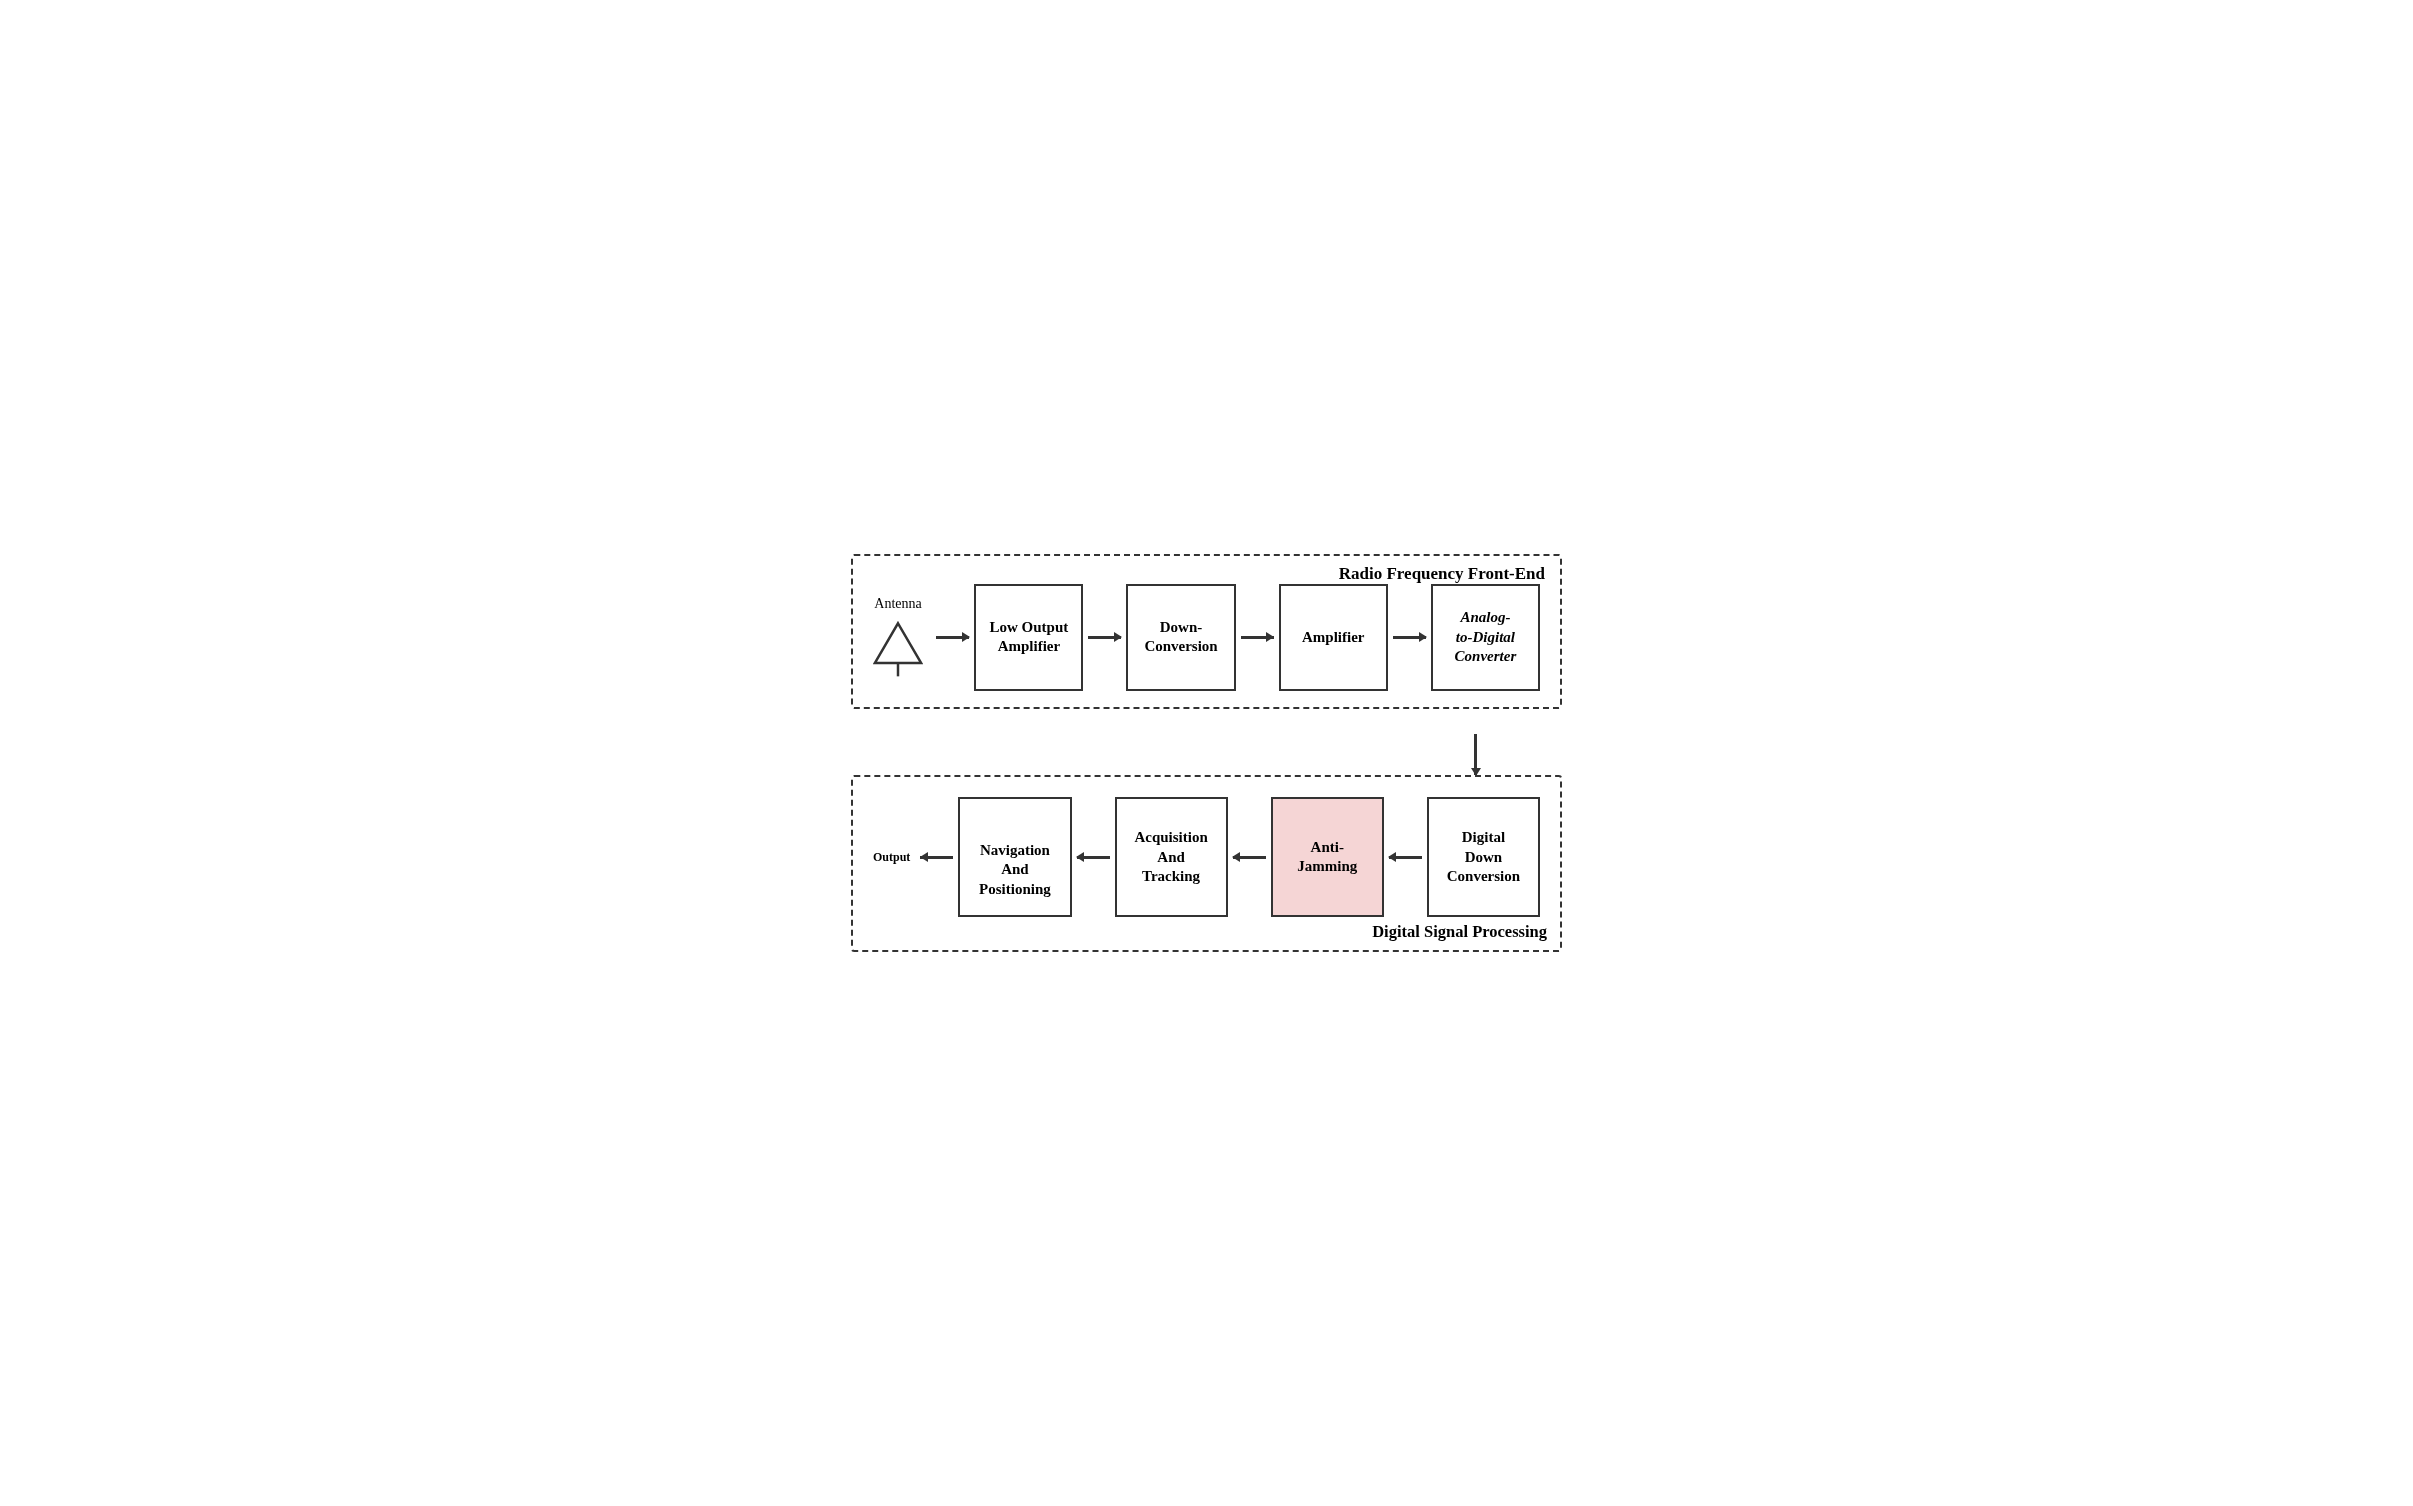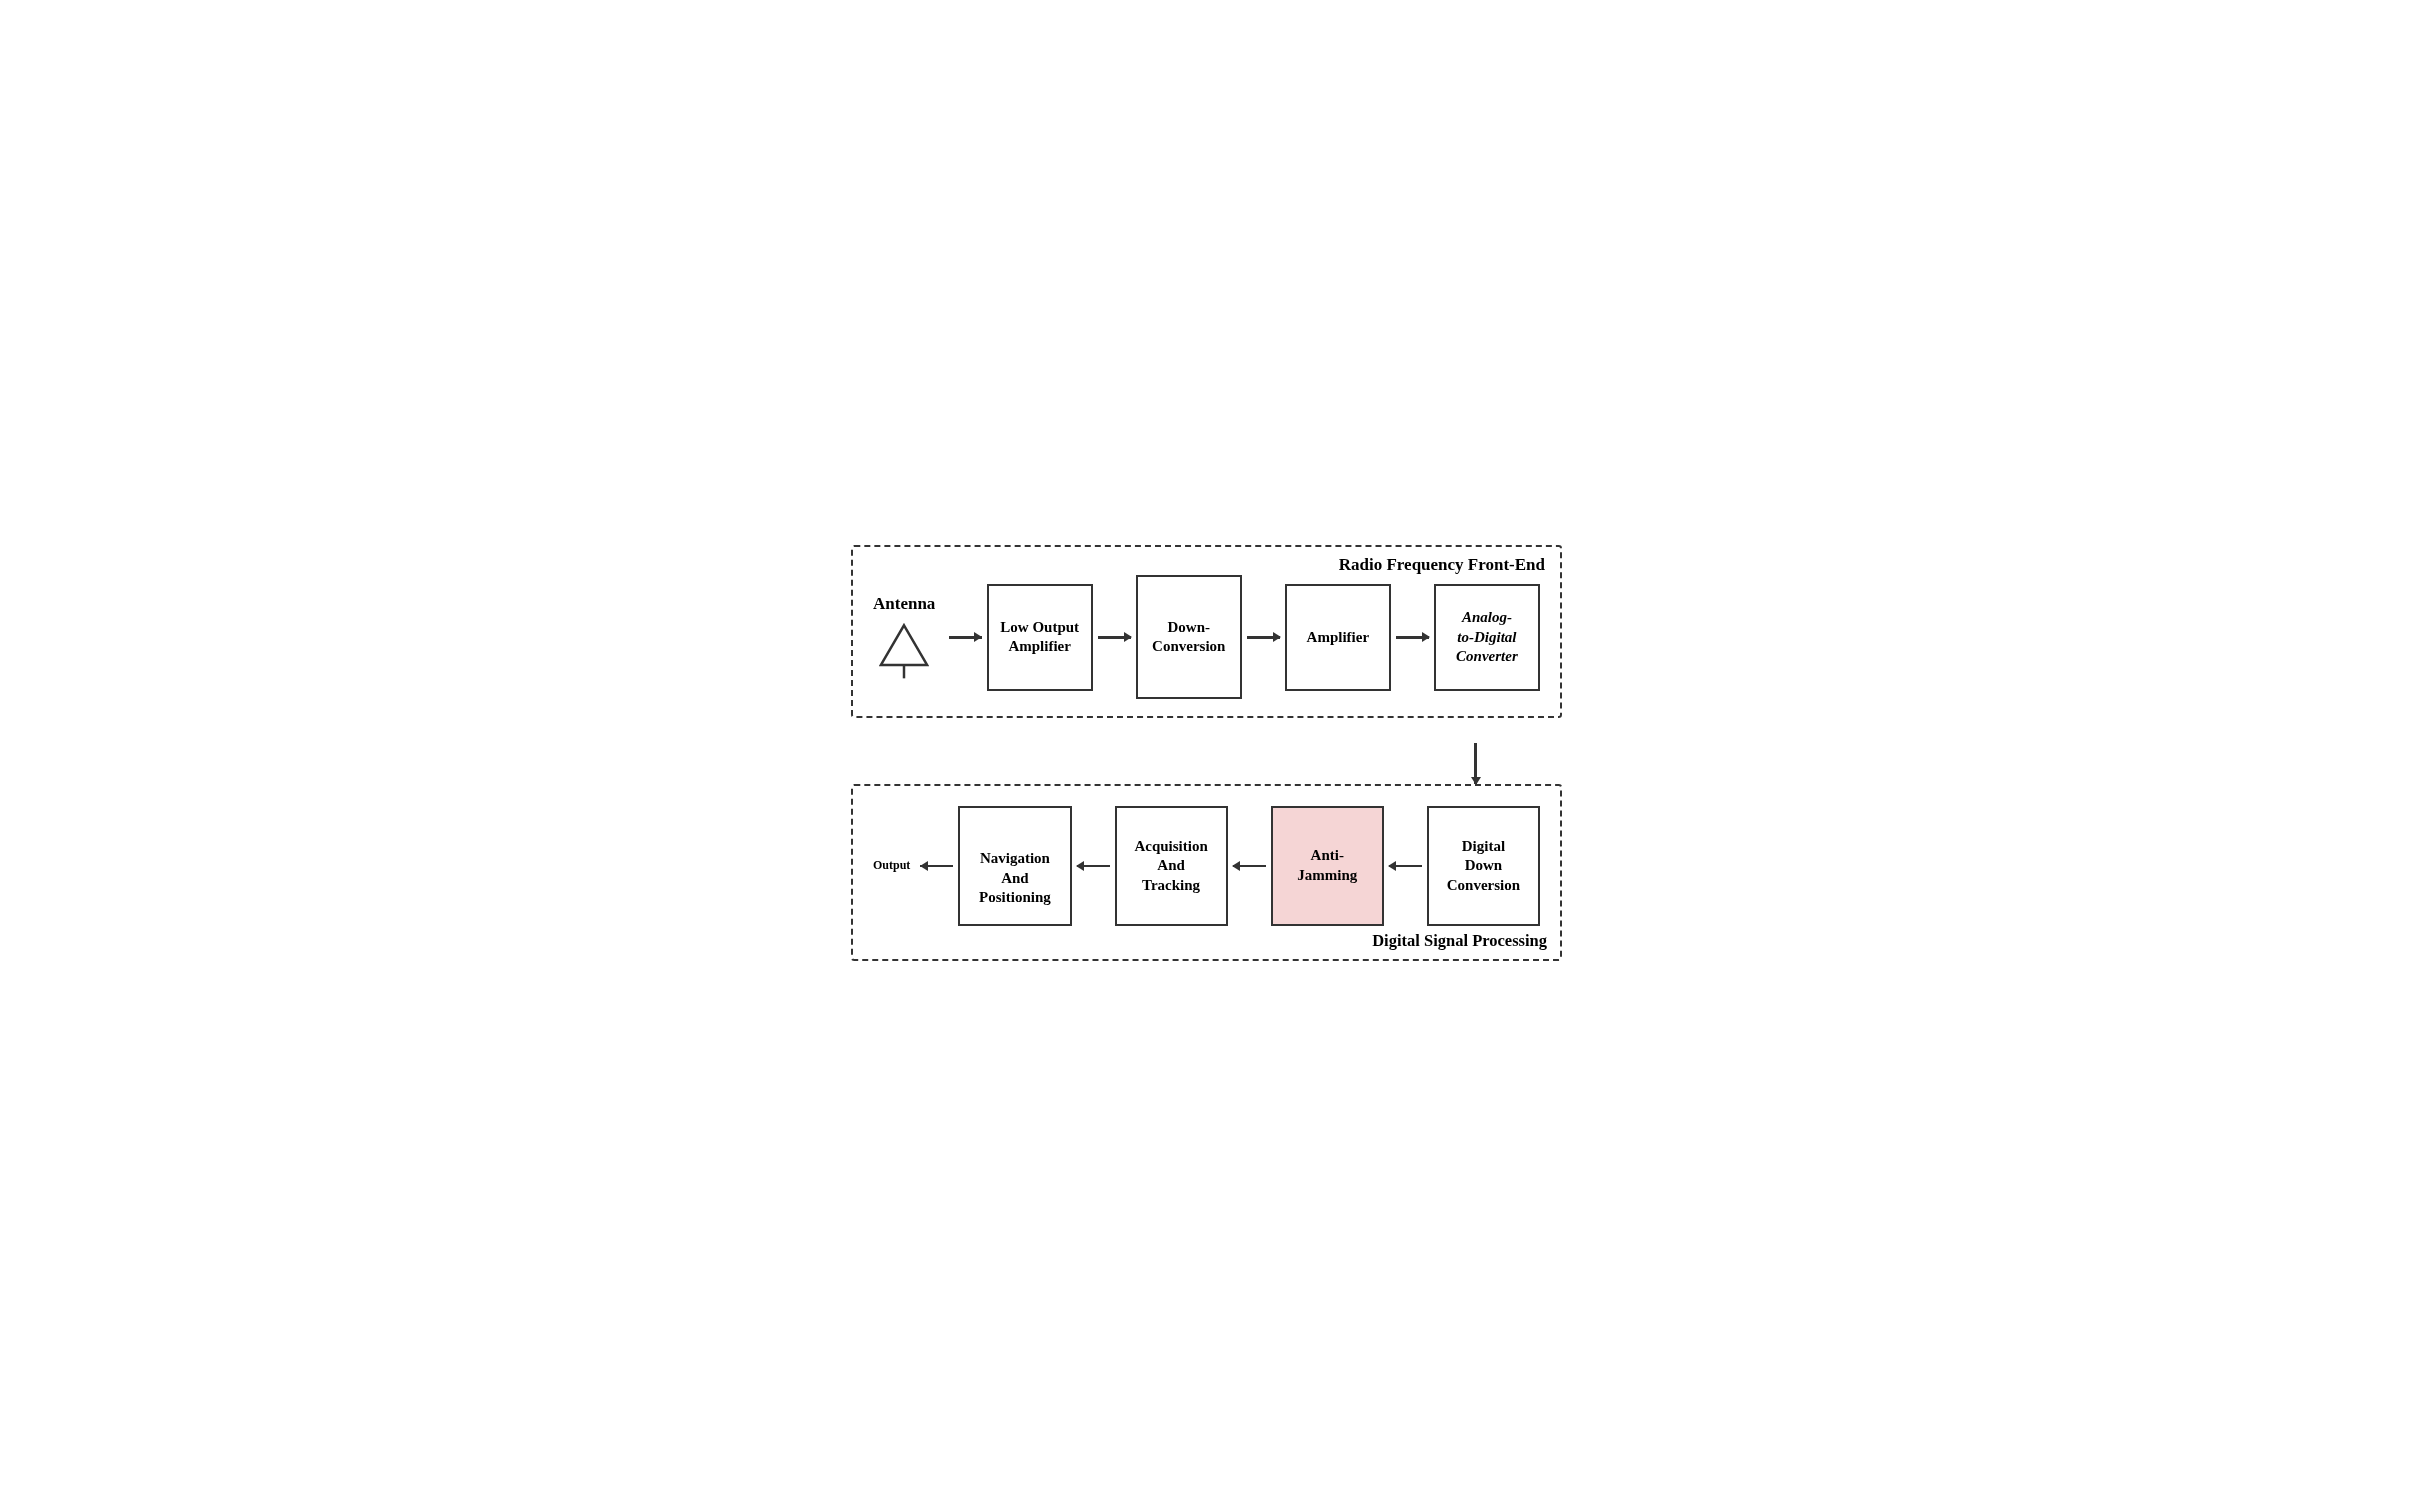--- a/index.html
+++ b/index.html
@@ -44,22 +44,22 @@
 
     
     .antenna-area {
       display: flex;
       flex-direction: column;
       align-items: center;
       margin-right: 8.3px;
     }
 
     .antenna-label {
-      font-size: 17px;
-      font-weight: bold;
+      font-size: 14px;
+      font-weight: normal;
       margin-bottom: 8px;
     }
 
     .antenna-svg {
       width: 50px;
       height: 58px;
     }
 
     
     .arrow {
@@ -123,21 +123,21 @@
       background: #fff;
     }
 
     .block-lna {
       width: 128px;
       height: 107px;
     }
 
     .block-downconv {
       width: 128px;
-      height: 124px;
+      height: 107px;
     }
 
     .block-amplifier {
       width: 128px;
       height: 107px;
     }
 
     .block-adc {
       width: 128px;
       height: 107px;

